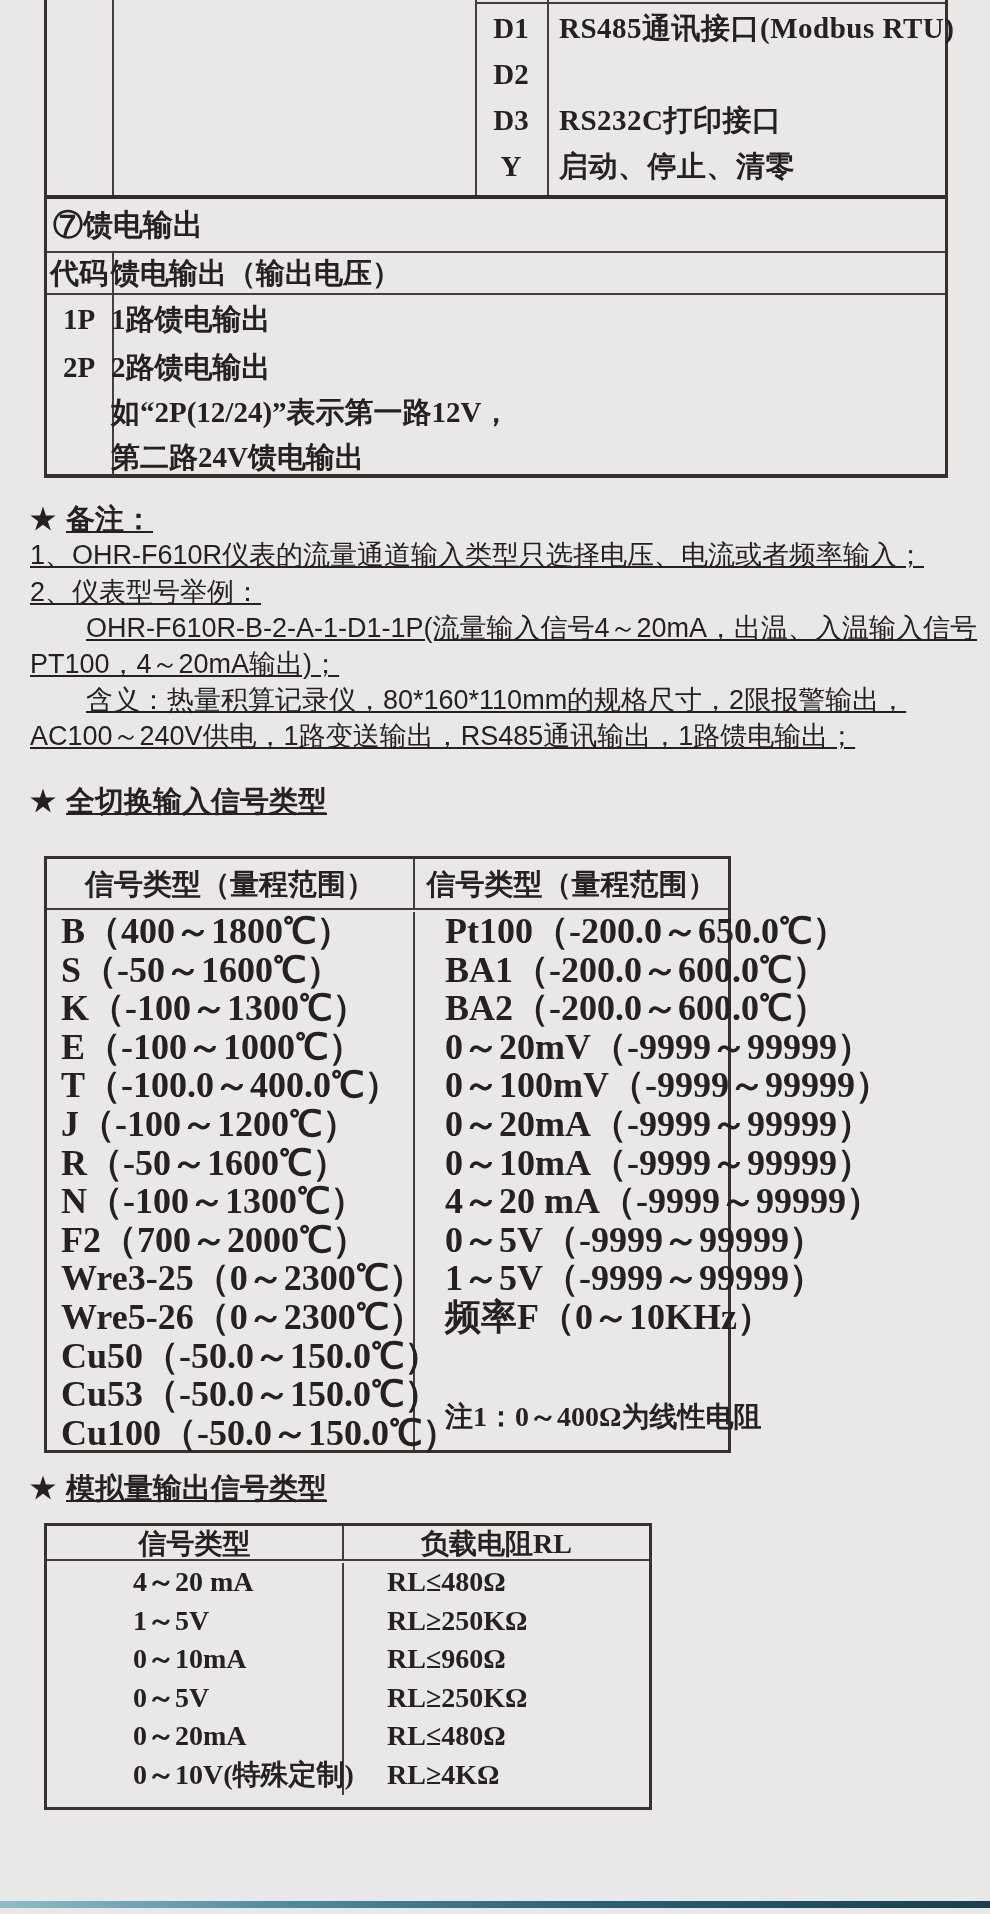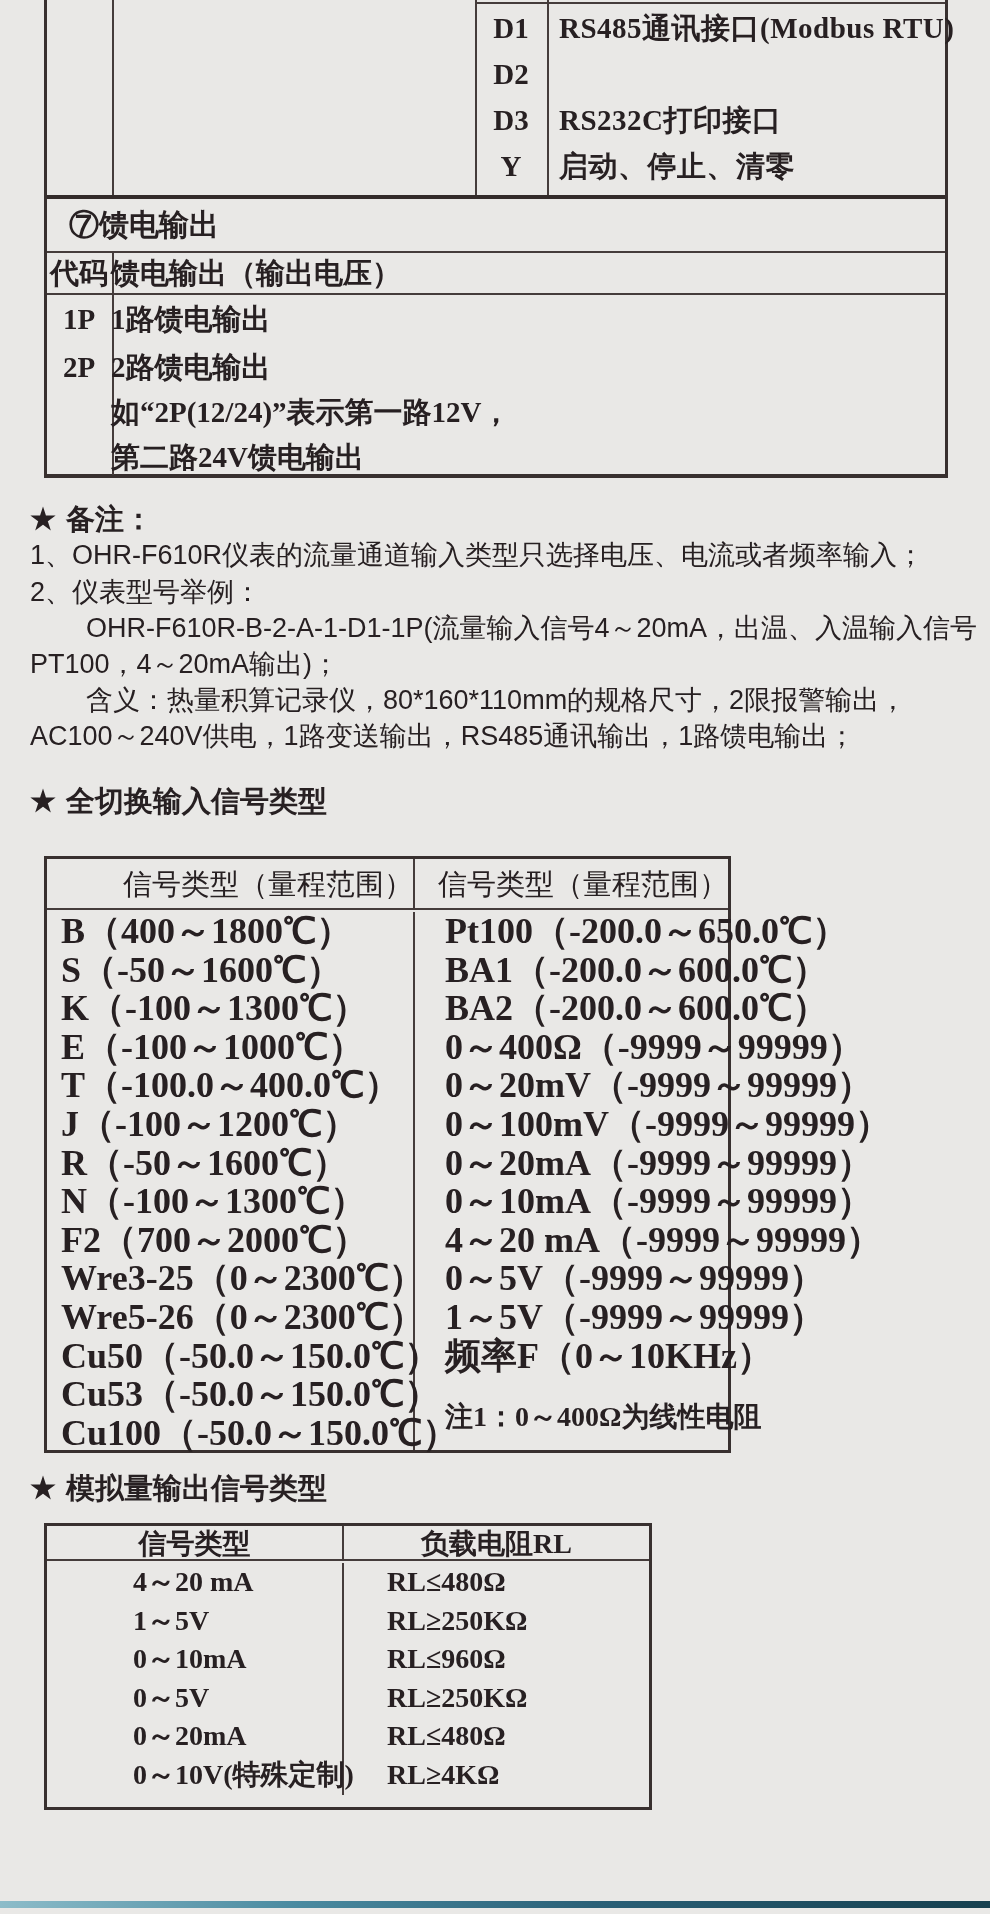--- a/index.html
+++ b/index.html
@@ -16,37 +16,37 @@
     left:44px;top:0;width:904px;height:478px;
     border-left:3px solid #38302f;border-right:3px solid #38302f;border-bottom:4px solid #38302f;
     box-sizing:border-box;
   }
   .vline{position:absolute;width:2px;background:#453c3b;}
   .hline{position:absolute;height:2px;background:#453c3b;}
   .hline-heavy{position:absolute;height:4px;background:#332b2a;}
   .t1-drow{position:absolute;left:0;width:100%;height:40px;line-height:40px;font-weight:bold;font-size:29px;padding-left:16px;}
   .t1-code{position:absolute;left:428px;width:72px;text-align:center;}
   .t1-desc{position:absolute;left:512px;white-space:nowrap;letter-spacing:0.5px;}
-  .t1-section{position:absolute;left:22px;height:52px;line-height:52px;font-weight:bold;font-size:30px;white-space:nowrap;}
+  .t1-section{position:absolute;left:6px;height:52px;line-height:52px;font-weight:bold;font-size:30px;white-space:nowrap;}
   .t1-hrow{position:absolute;left:0;width:100%;height:40px;line-height:40px;font-weight:bold;font-size:29px;}
   .t1-col1{position:absolute;left:0;width:64px;text-align:center;}
   .t1-col2{position:absolute;left:64px;white-space:nowrap;}
   
-  .sans{font-family:"Liberation Sans", sans-serif;}
+  .sans{font-family:"Liberation Sans", sans-serif;text-decoration:underline;}
   .note-title{left:30px;font-size:29px;font-weight:600;white-space:nowrap;}
   .note-line{left:30px;width:940px;height:36px;line-height:36px;font-size:27px;font-weight:500;white-space:nowrap;}
   .indent{padding-left:56px;}
   .star{display:inline-block;margin-right:10px;}
   
   .t2{
     left:44px;top:856px;width:687px;height:597px;
     border:3px solid #38302f;box-sizing:border-box;
   }
-  .t2-head{position:absolute;top:0;left:0;height:51px;line-height:51px;text-align:right;
-    font-weight:normal;font-size:29px;border-bottom:2px solid #453c3b;box-sizing:border-box;}
+  .t2-head{position:absolute;top:0;left:0;height:51px;line-height:51px;text-align:center;
+    font-weight:bold;font-size:29px;border-bottom:2px solid #453c3b;box-sizing:border-box;}
   .t2-colL{width:368px;border-right:2px solid #453c3b;}
   .t2-colR{left:368px;width:313px;}
   .t2-bodyL{position:absolute;top:53px;left:0;width:368px;height:538px;border-right:2px solid #453c3b;box-sizing:border-box;}
   .t2-bodyR{position:absolute;top:53px;left:370px;width:311px;height:538px;}
   .t2-line{height:38.6px;line-height:38.6px;font-weight:bold;font-size:36px;white-space:nowrap;}
   .t2-bodyL .t2-line{padding-left:14px;}
   .t2-bodyR .t2-line{padding-left:28px;}
   .t2-note{position:absolute;left:28px;bottom:14px;font-weight:bold;font-size:28px;white-space:nowrap;}
   
   .t3{
@@ -151,21 +151,20 @@
     <div class="t2-line">Wre5-26（0～2300℃）</div>
     <div class="t2-line">Cu50（-50.0～150.0℃）</div>
     <div class="t2-line">Cu53（-50.0～150.0℃）</div>
     <div class="t2-line">Cu100（-50.0～150.0℃）</div>
   </div>
 
   <div class="t2-bodyR">
     <div class="t2-line">Pt100（-200.0～650.0℃）</div>
     <div class="t2-line">BA1（-200.0～600.0℃）</div>
     <div class="t2-line">BA2（-200.0～600.0℃）</div>
-    <div class="t2-line">0～400Ω（-9999～99999）</div>
     <div class="t2-line">0～20mV（-9999～99999）</div>
     <div class="t2-line">0～100mV（-9999～99999）</div>
     <div class="t2-line">0～20mA（-9999～99999）</div>
     <div class="t2-line">0～10mA（-9999～99999）</div>
     <div class="t2-line">4～20 mA（-9999～99999）</div>
     <div class="t2-line">0～5V（-9999～99999）</div>
     <div class="t2-line">1～5V（-9999～99999）</div>
     <div class="t2-line">频率F（0～10KHz）</div>
     <div class="t2-note">注1：0～400Ω为线性电阻</div>
   </div>

